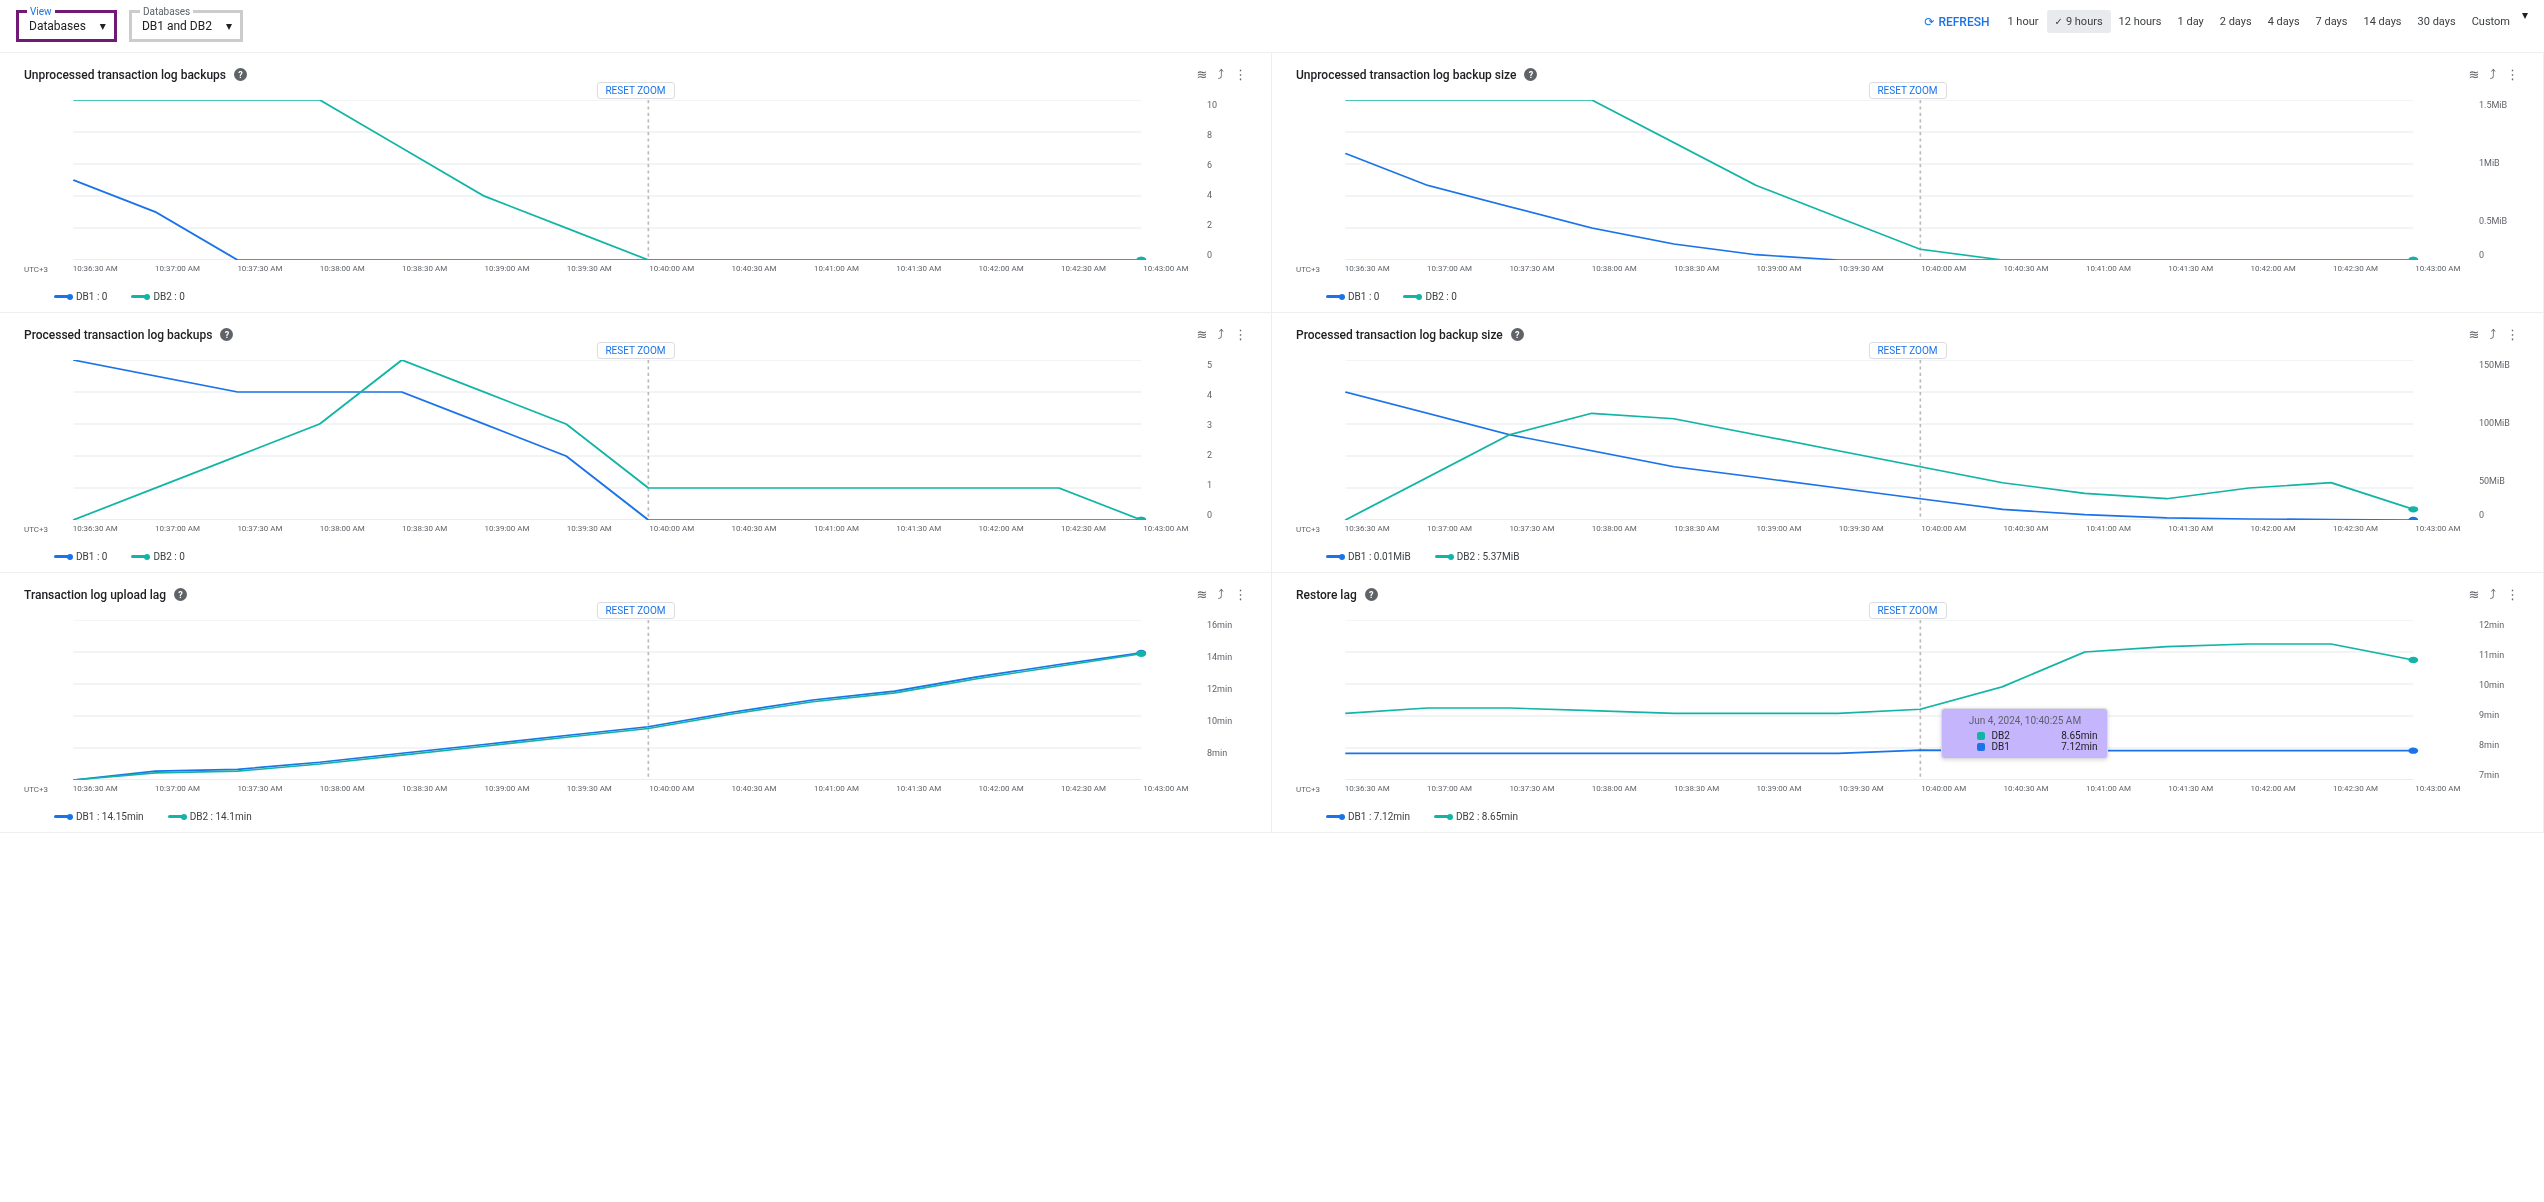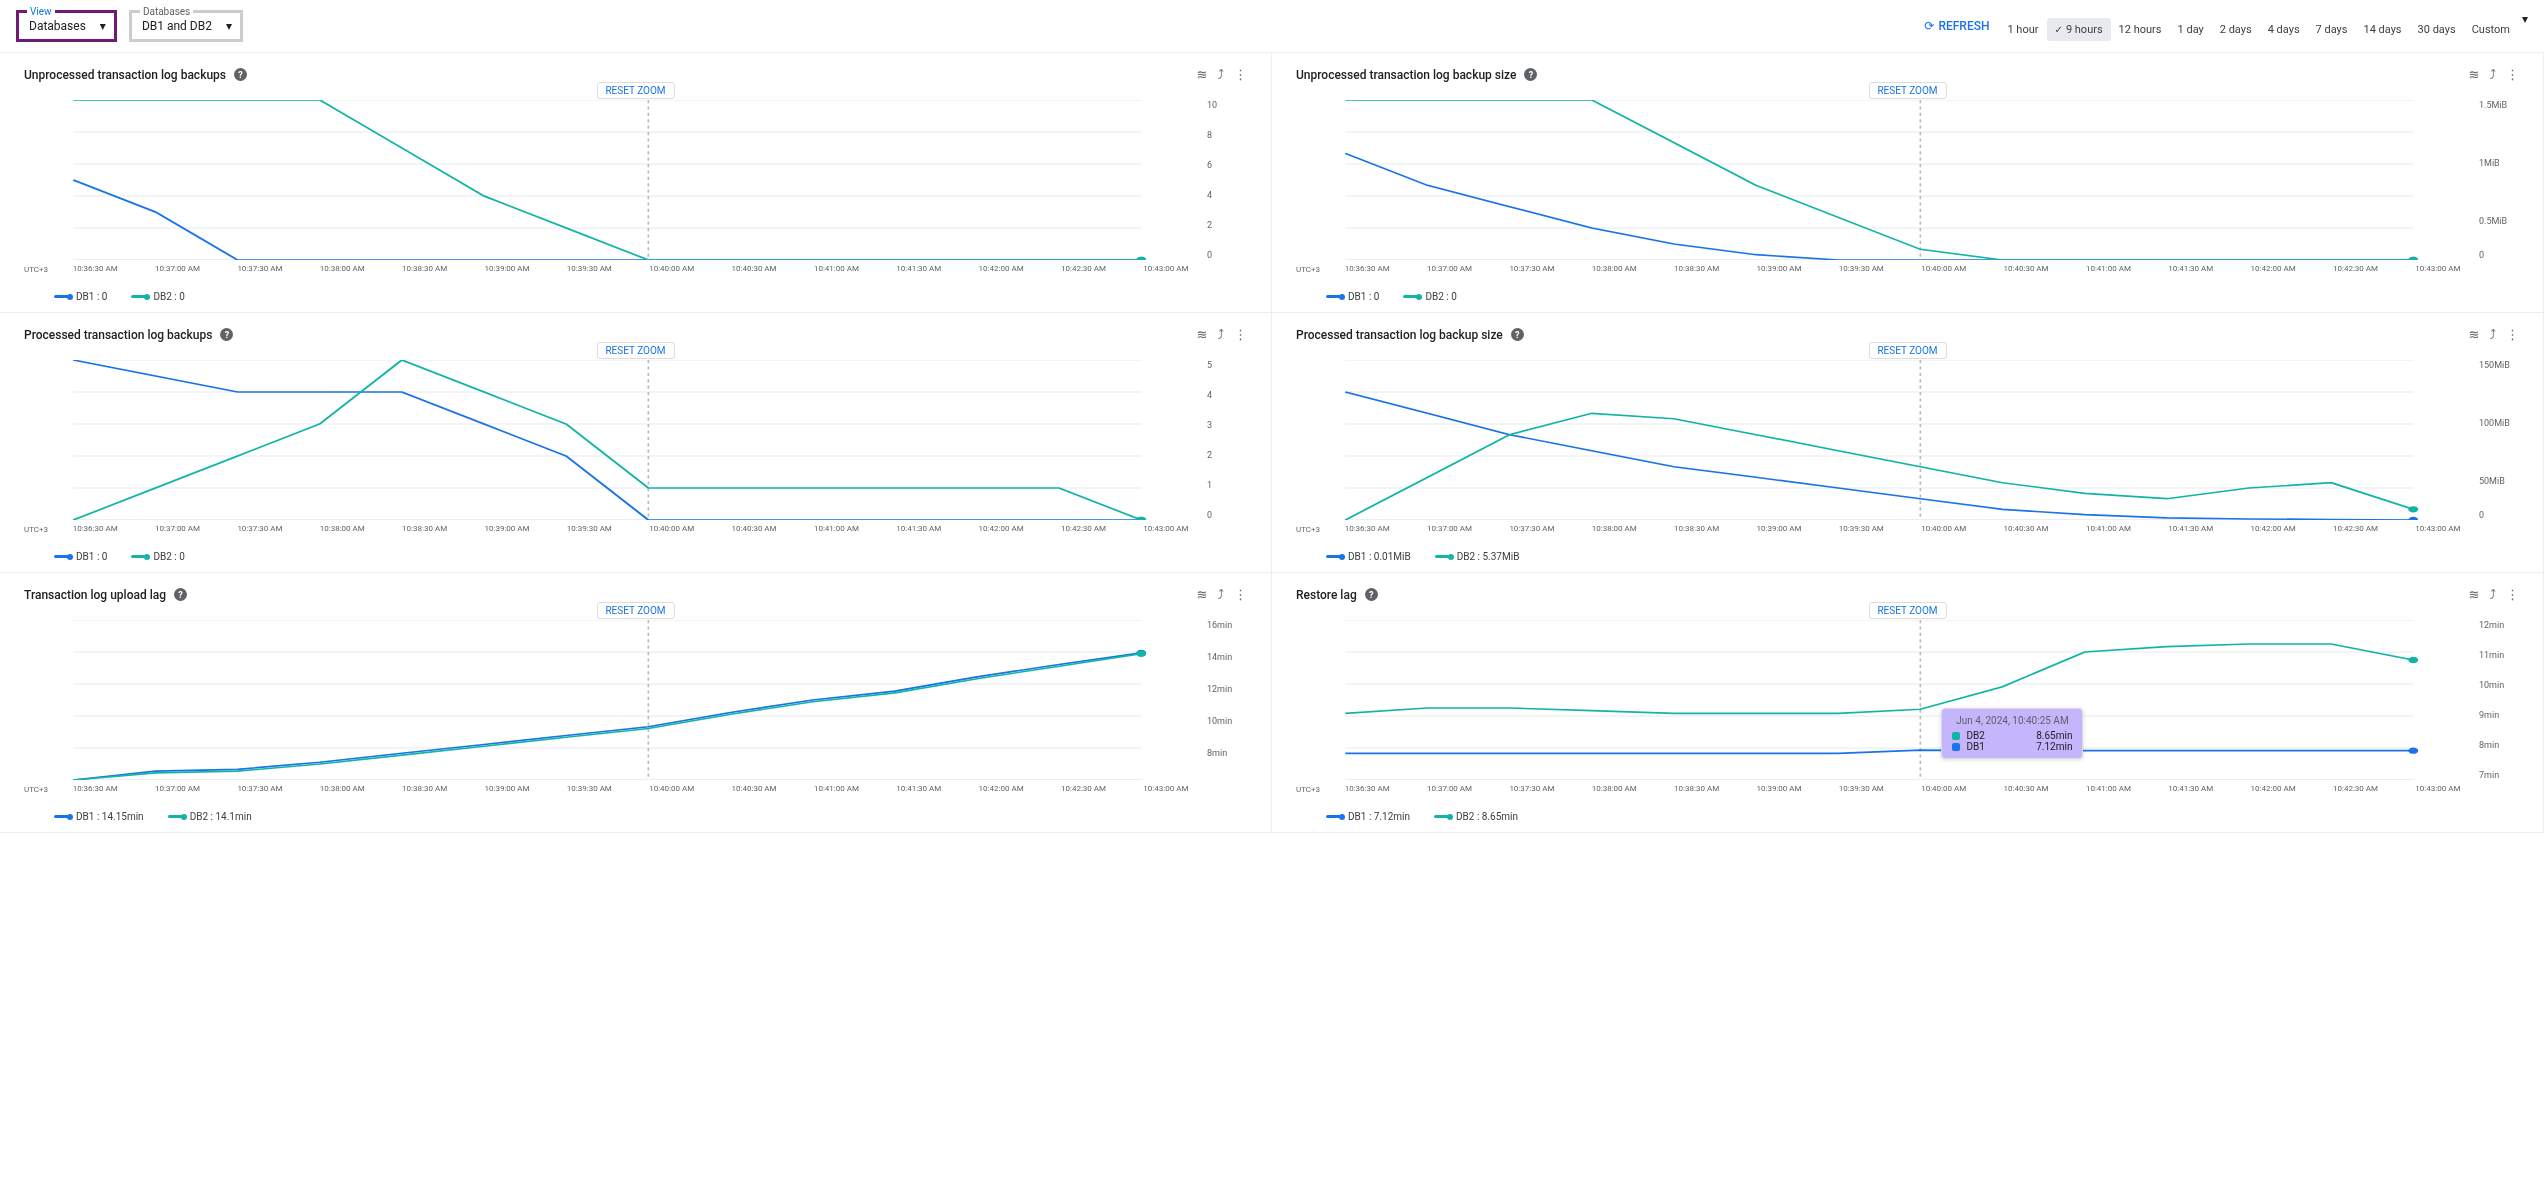--- a/index.html
+++ b/index.html
@@ -34,21 +34,21 @@
 .swatch { width: 16px; height: 3px; border-radius: 2px; position: relative; }
 .swatch::after { content: ""; width: 6px; height: 6px; border-radius: 50%; position: absolute; right: -3px; top: -1.5px; background: inherit; }
 .gridline { stroke: #e8eaed; stroke-width: 1; }
 .axis-line { stroke: #dadce0; stroke-width: 1; }
 .marker-line { stroke: #bbb; stroke-width: 1; stroke-dasharray: 3 3; }
 .s1 { stroke: #1a73e8; fill: none; stroke-width: 1.5; }
 .s2 { stroke: #12b5a5; fill: none; stroke-width: 1.5; }
 .dot1 { fill: #1a73e8; }
 .dot2 { fill: #12b5a5; }
 .tooltip-box { position: absolute; background: #c4b5fd; border: 1px solid #dadce0; border-radius: 4px; padding: 6px 10px; font-size: 10px; box-shadow: 0 1px 4px rgba(0,0,0,0.15); text-align: center; }
-.tooltip-row { display: flex; align-items: center; gap: 17px; justify-content: space-between; min-width: 120px; }
+.tooltip-row { display: flex; align-items: center; gap: 17px; justify-content: space-between; min-width: 120px; margin-left: 25px; }
 .tsw { width: 8px; height: 8px; border-radius: 2px; }
 </style>
 </head>
 <body>
 
 <div class="top-bar">
   <div class="dropdown-wrap">
     <span class="dropdown-label">View</span>
     <span>Databases</span>
     <span class="dropdown-caret">▾</span>
@@ -56,21 +56,21 @@
   <div class="dropdown-wrap plain">
     <span class="dropdown-label">Databases</span>
     <span>DB1 and DB2</span>
     <span class="dropdown-caret">▾</span>
   </div>
   <div class="top-right">
     <div class="refresh-btn">
       <span>⟳</span>
       <span>REFRESH</span>
     </div>
-    <div id="time-ranges" style="display: flex; margin-top: 8px;">
+    <div id="time-ranges" style="display: flex;">
         <span class="time-pill">1 hour</span>
         <span class="time-pill active">9 hours</span>
         <span class="time-pill">12 hours</span>
         <span class="time-pill">1 day</span>
         <span class="time-pill">2 days</span>
         <span class="time-pill">4 days</span>
         <span class="time-pill">7 days</span>
         <span class="time-pill">14 days</span>
         <span class="time-pill">30 days</span>
         <span class="time-pill">Custom</span>

